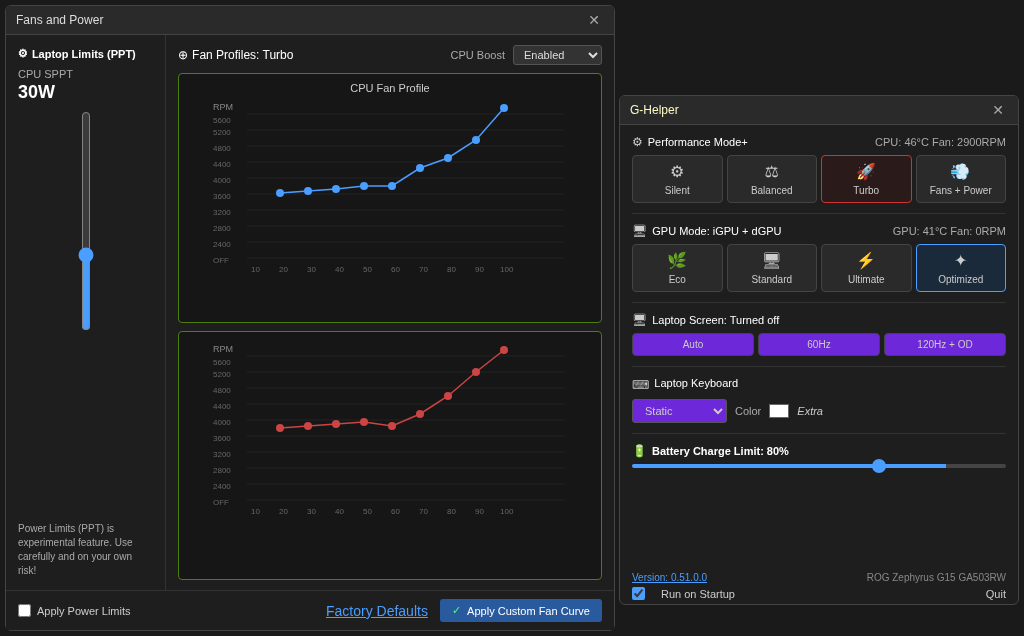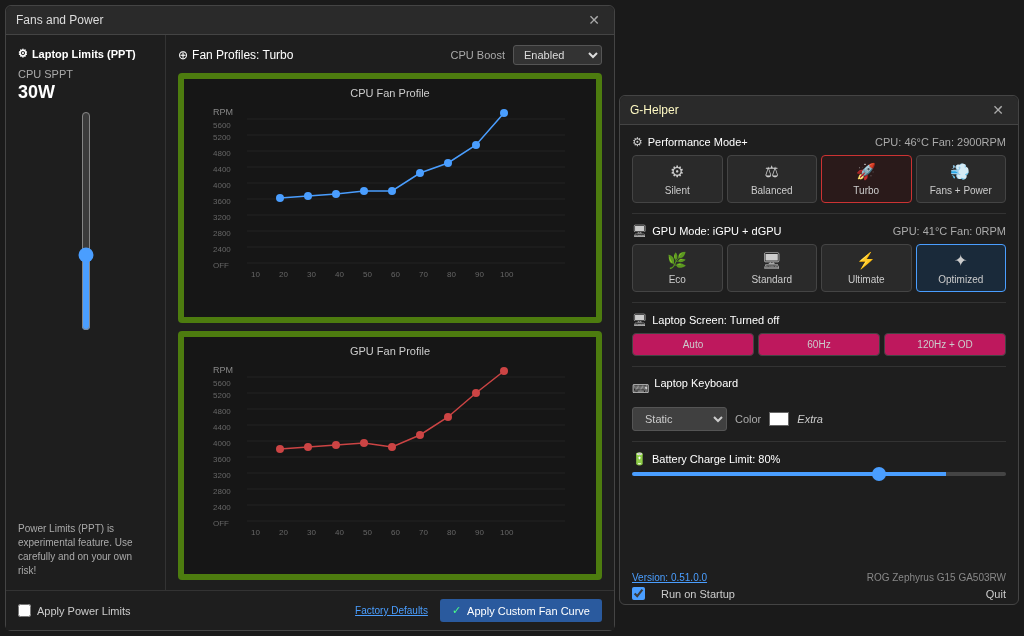--- a/index.html
+++ b/index.html
@@ -154,21 +154,21 @@
       border: 1px solid #555;
       color: #ddd;
       padding: 2px 6px;
       border-radius: 3px;
       font-size: 11px;
       cursor: pointer;
     }
 
     .chart-container {
       background: #161616;
-      border: 6px solid #4d7c0f;
+      border: 1px solid #4d7c0f;
       border-radius: 4px;
       padding: 8px;
       flex: 1;
     }
 
     .chart-title {
       text-align: center;
       font-size: 11px;
       color: #ccc;
       margin-bottom: 4px;
@@ -190,21 +190,21 @@
       font-size: 11px;
       color: #ccc;
       cursor: pointer;
     }
 
     .factory-defaults-btn {
       background: none;
       border: none;
       color: #4a9eff;
       cursor: pointer;
-      font-size: 10px;
+      font-size: 14px;
       text-decoration: underline;
       margin-left: auto;
       padding: 0;
     }
 
     .apply-fan-btn {
       background: #2a5a9e;
       border: none;
       color: #fff;
       padding: 5px 12px;
@@ -315,21 +315,21 @@
       gap: 6px;
     }
 
     .screen-btn-row {
       display: flex;
       gap: 4px;
     }
 
     .screen-btn {
       flex: 1;
-      background: #be185d;
+      background: #6d28d9;
       border: 1px solid #444;
       border-radius: 4px;
       color: #ccc;
       padding: 5px 4px;
       cursor: pointer;
       font-size: 10px;
       text-align: center;
     }
 
     .keyboard-section {
@@ -338,21 +338,21 @@
       gap: 6px;
     }
 
     .keyboard-controls {
       display: flex;
       align-items: center;
       gap: 8px;
     }
 
     .keyboard-select {
-      background: #404040;
+      background: #6d28d9;
       border: 1px solid #555;
       color: #ccc;
       padding: 4px 8px;
       border-radius: 3px;
       font-size: 11px;
       cursor: pointer;
     }
 
     .color-label {
       font-size: 11px;
@@ -540,21 +540,20 @@
           <circle cx="159" cy="88" r="4" fill="#4a9eff"></circle>
           <circle cx="187" cy="88" r="4" fill="#4a9eff"></circle>
           <circle cx="215" cy="70" r="4" fill="#4a9eff"></circle>
           <circle cx="243" cy="60" r="4" fill="#4a9eff"></circle>
           <circle cx="271" cy="42" r="4" fill="#4a9eff"></circle>
           <circle cx="299" cy="10" r="4" fill="#4a9eff"></circle>
         </svg>
       </div>
 
       <div class="chart-container" style="height: 210px;">
-        <div class="chart-title">GPU Fan Profile</div>
         <svg width="100%" height="175" viewBox="0 0 370 175">
           <text x="8" y="12" font-size="9" fill="#888">RPM</text>
           <text x="8" y="165" font-size="8" fill="#666">OFF</text>
           <text x="8" y="149" font-size="8" fill="#666">2400</text>
           <text x="8" y="133" font-size="8" fill="#666">2800</text>
           <text x="8" y="117" font-size="8" fill="#666">3200</text>
           <text x="8" y="101" font-size="8" fill="#666">3600</text>
           <text x="8" y="85" font-size="8" fill="#666">4000</text>
           <text x="8" y="69" font-size="8" fill="#666">4400</text>
           <text x="8" y="53" font-size="8" fill="#666">4800</text>
@@ -692,42 +691,42 @@
         <button class="screen-btn">60Hz</button>
         <button class="screen-btn">120Hz + OD</button>
       </div>
     </div>
 
     <hr class="divider">
 
     <div class="keyboard-section">
       <div style="display:flex;align-items:center;">
         <span style="font-size:12px;margin-right:5px;">⌨</span>
-        <span class="section-label" style="margin-bottom:12px;text-align:center;">Laptop Keyboard</span>
+        <span class="section-label" style="margin-bottom:4px;text-align:center;">Laptop Keyboard</span>
       </div>
       <div class="keyboard-controls">
         <select class="keyboard-select">
           <option>Static</option>
           <option>Breathing</option>
           <option>Color Cycle</option>
           <option>Strobing</option>
           <option>Off</option>
         </select>
         <span class="color-label">Color</span>
         <span class="color-swatch"></span>
         <button class="extra-btn">Extra</button>
       </div>
     </div>
 
     <hr class="divider">
 
     <div class="battery-section">
       <div style="display:flex;align-items:center;">
         <span style="font-size:12px;margin-right:5px;">🔋</span>
-        <span class="section-label" style="margin-bottom:0;">Battery Charge Limit: 80%</span>
+        <span class="section-label" style="margin-bottom:0;font-weight:bold;">Battery Charge Limit: 80%</span>
       </div>
       <input type="range" class="battery-slider" min="40" max="100" value="80" style="">
     </div>
   </div>
 
   <div style="padding: 4px 12px 0; display:flex; justify-content:space-between; align-items:center;">
     <span class="version-text">Version: 0.51.0.0</span>
     <span class="device-name">ROG Zephyrus G15 GA503RW</span>
   </div>
 

